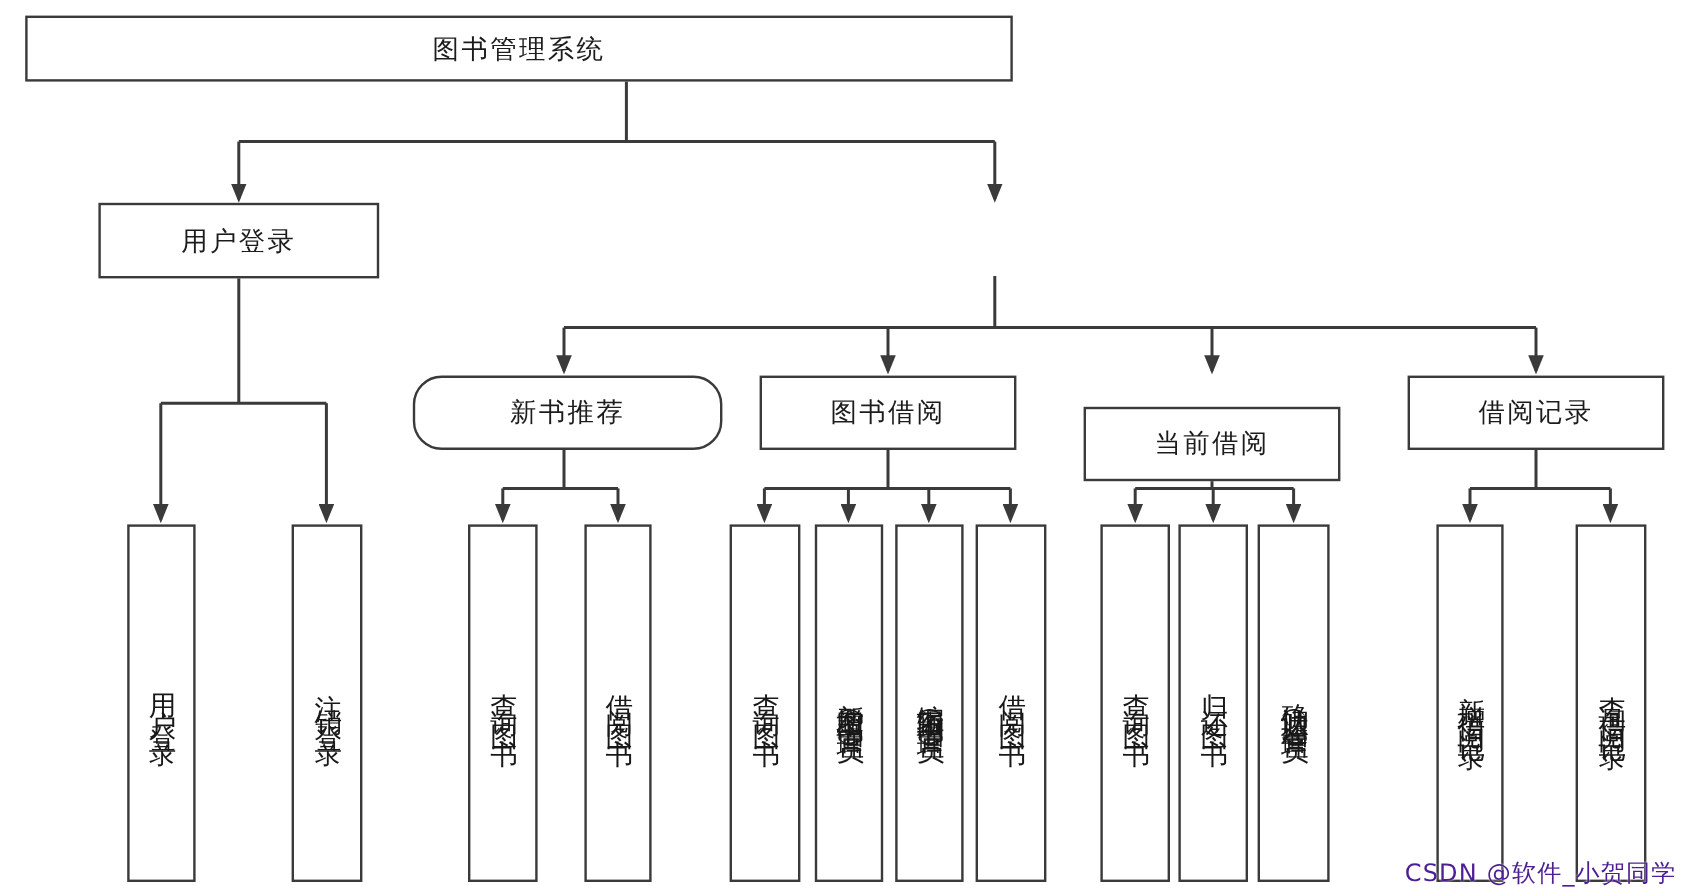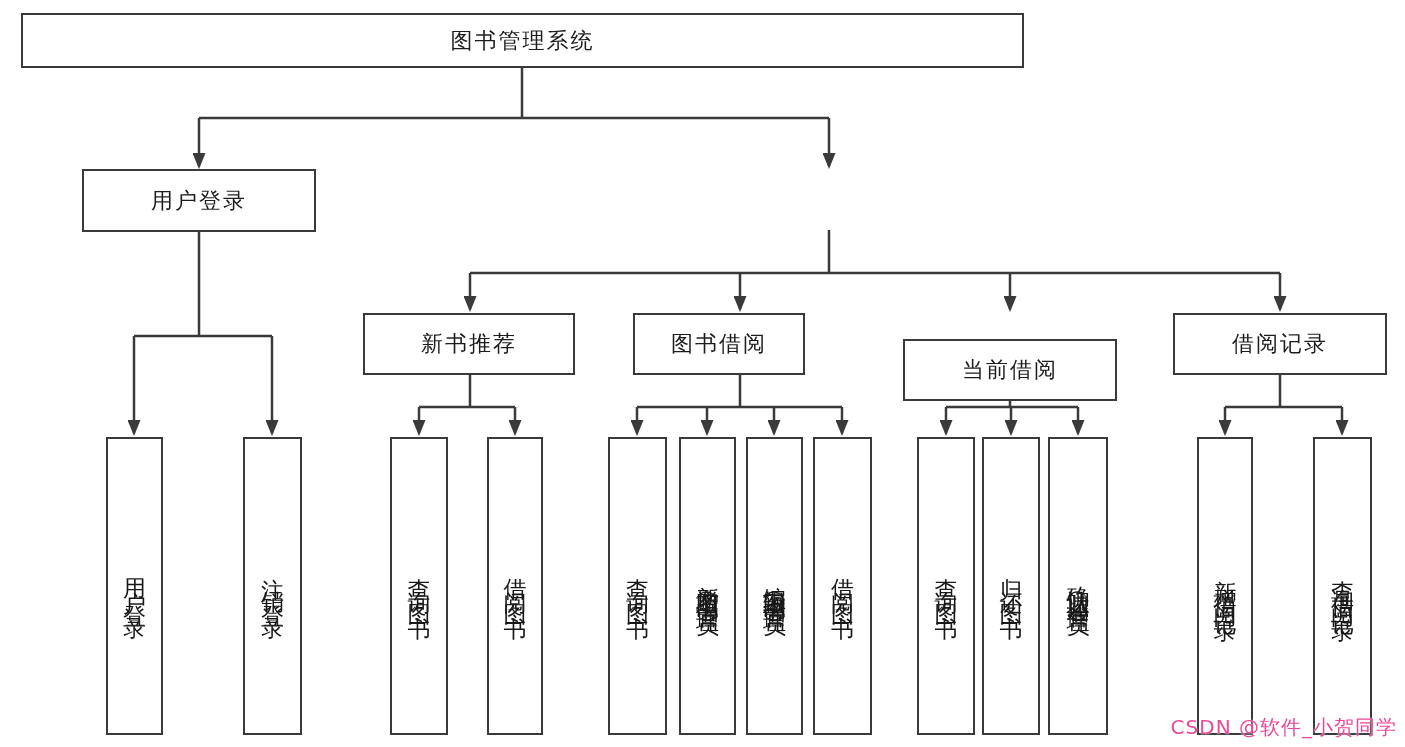--- a/index.html
+++ b/index.html
@@ -19,42 +19,42 @@
   .box {
     position: absolute;
     box-sizing: border-box;
     background: #ffffff;
     border: 2.5px solid #3a3a3a;
     display: flex;
     align-items: center;
     justify-content: center;
     color: #1c1c1c;
   }
-  .root  { left: 21px;  top: 13px;  width: 1003px; height: 55px; }
+  .root  { left: 21px;  top: 13px;  width: 823px; height: 55px; }
   .lv2   { top: 169px; height: 63px; }
   .lv3   { top: 313px; height: 62px; }
   .leaf  { top: 437px; height: 298px; }
   .htext { font-size: 22px; letter-spacing: 2px; white-space: nowrap; }
   .vtext {
     writing-mode: vertical-rl;
     text-orientation: mixed;
     font-size: 23px;
     line-height: 1;
     color: #181818;
     white-space: nowrap;
   }
   .ls-short { letter-spacing: 13px; }
   .ls-med   { letter-spacing: 8px; }
   .ls-long  { letter-spacing: 4px; }
   .watermark {
     position: absolute;
     right: 8px;
     top: 714px;
     font-size: 20px;
-    color: #ec4899;
+    color: #4c1d95;
     letter-spacing: 1px;
     text-shadow: 0 0 2px #ffffff;
     white-space: nowrap;
   }
 </style>
 </head>
 <body>
 
 <div class="canvas">
 
@@ -102,24 +102,24 @@
   </svg>
 
   <div class="box root">
     <span class="htext">图书管理系统</span>
   </div>
 
   <div class="box lv2" style="left:82px;width:234px;">
     <span class="htext">用户登录</span>
   </div>
 
-  <div class="box lv3" style="left:363px;width:212px;">
+  <div class="box lv3" style="left:344px;width:258px;border-radius:24px;">
     <span class="htext">新书推荐</span>
   </div>
-  <div class="box lv3" style="left:633px;width:172px;">
+  <div class="box lv3" style="left:633px;width:214px;">
     <span class="htext">图书借阅</span>
   </div>
   <div class="box lv3" style="left:903px;width:214px;margin-top:26px;">
     <span class="htext">当前借阅</span>
   </div>
   <div class="box lv3" style="left:1173px;width:214px;">
     <span class="htext">借阅记录</span>
   </div>
 
   <div class="box leaf" style="left:106px;width:57px;">

